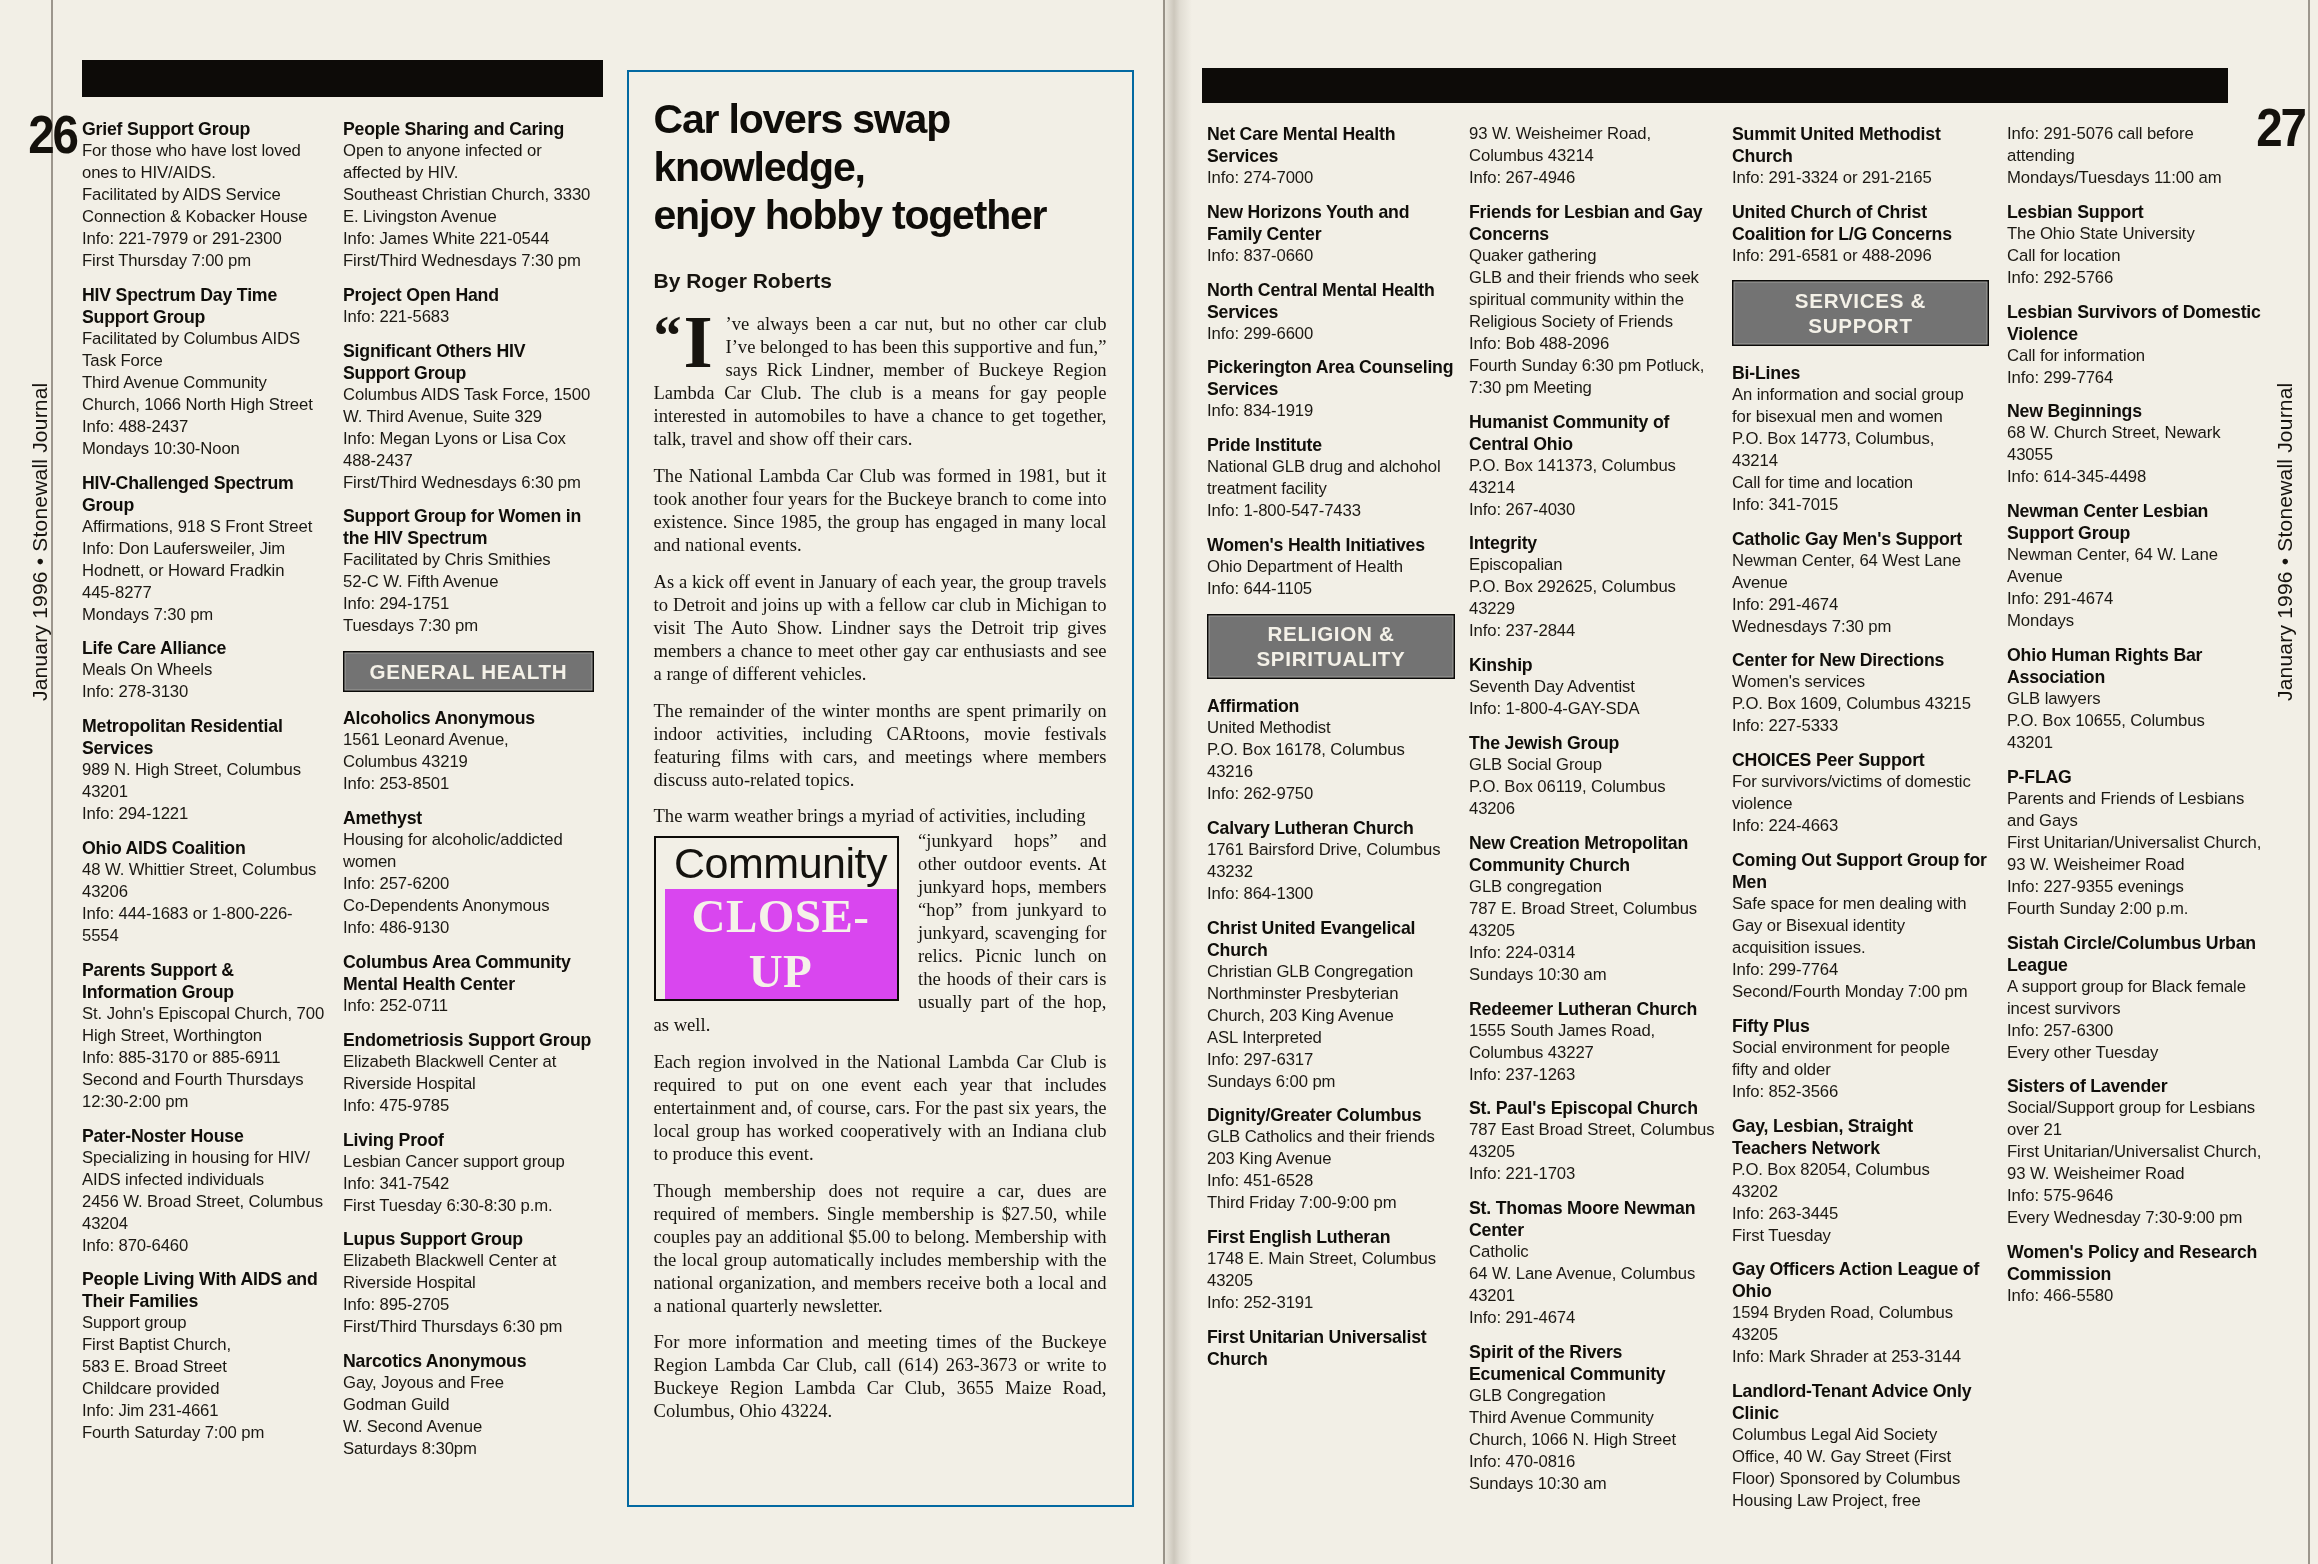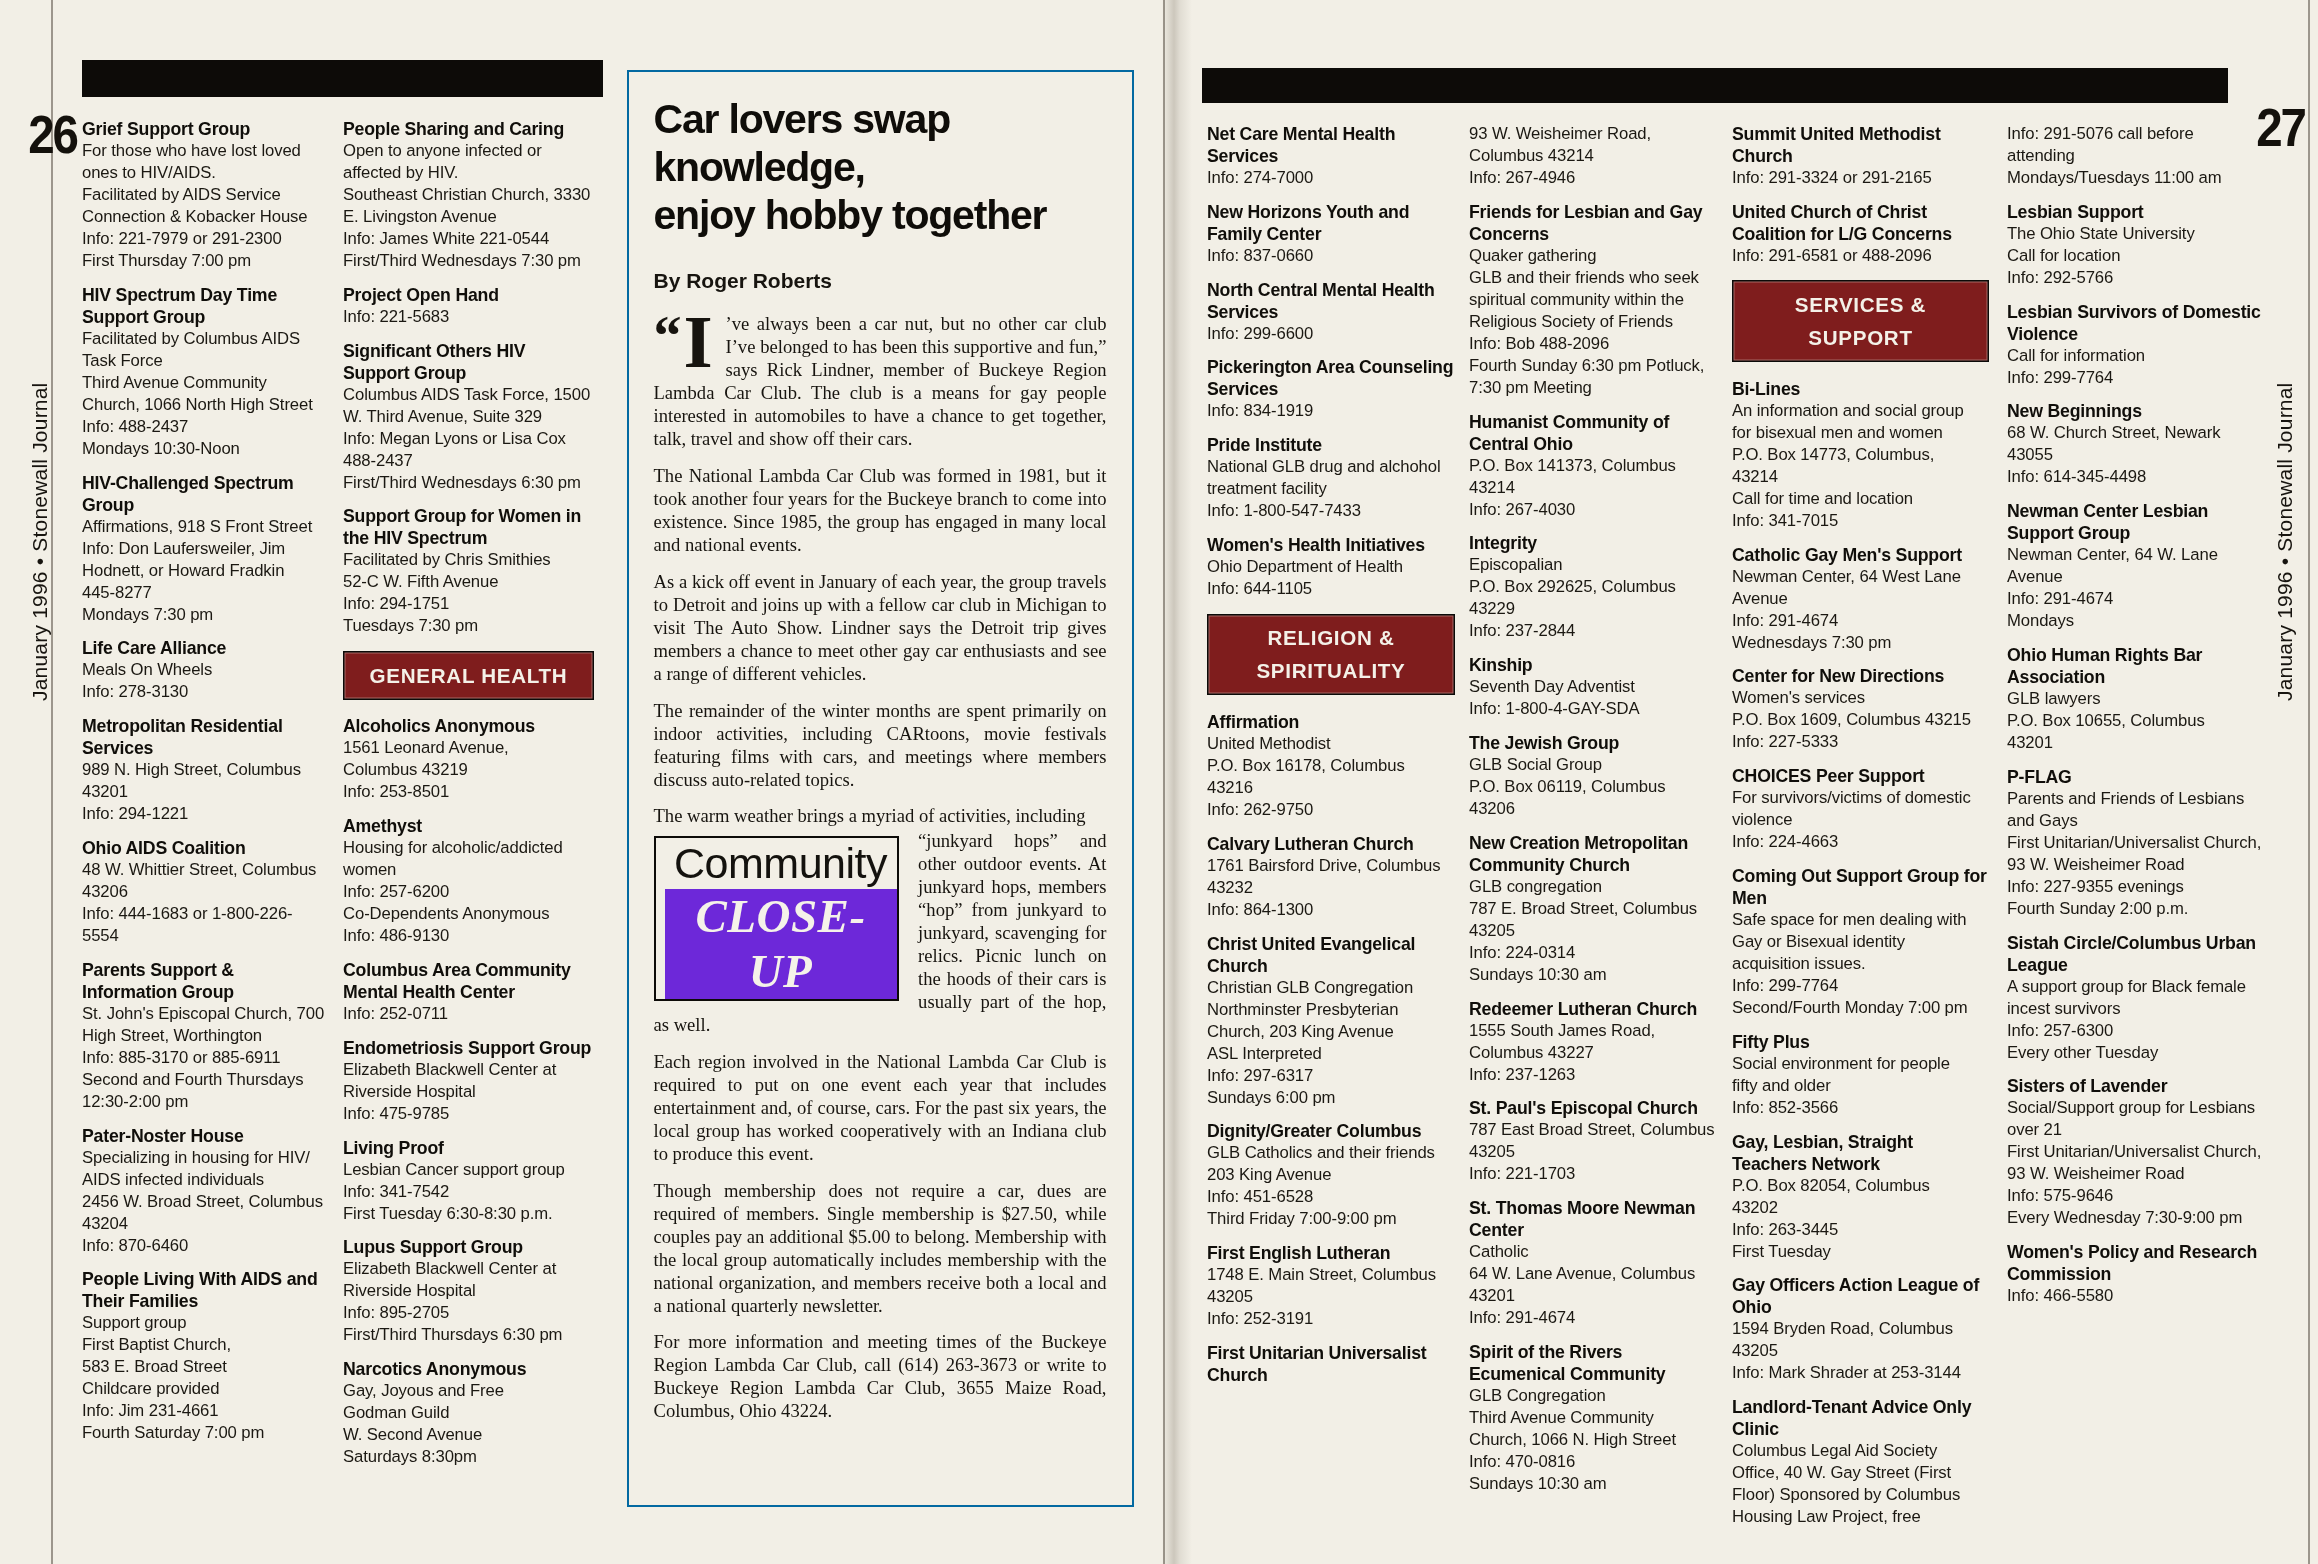--- a/index.html
+++ b/index.html
@@ -38,22 +38,22 @@
   #l-col1 { left:82px;  width:248px; }
   #l-col2 { left:343px;  width:251px; }
   #r-col1 { left:1207px; width:248px; top:123px; }
   #r-col2 { left:1469px; width:251px; top:123px; }
   #r-col3 { left:1732px; width:257px; top:123px; }
   #r-col4 { left:2007px; width:269px; top:123px; }
   .entry { margin-bottom:11.8px; }
   .etitle { font-weight:700; font-size:17.7px; line-height:22px; letter-spacing:-0.2px; color:#100e0a; }
   .eline  { font-size:16.7px; line-height:22px; letter-spacing:-0.1px; color:#1b1812; }
   .banner {
-    background:#7f1d1d; color:#f4f1e8; text-align:center; font-weight:700;
-    font-size:20.6px; line-height:33px; letter-spacing:0.7px; padding:7.8px 2.9px;
+    background:#737373; color:#f4f1e8; text-align:center; font-weight:700;
+    font-size:20.6px; line-height:25px; letter-spacing:0.7px; padding:7.8px 2.9px;
     margin:13.7px 0 15.7px; white-space:pre-line;
     box-shadow:inset 0 0 0 1.5px #0b0a08, inset 0 0 0 2.5px rgba(244,241,232,.35);
   }
 
   
   #article-box {
     position:absolute; left:627px; top:70px; width:507px; height:1437px;
     border:2px solid #0369a1; box-sizing:border-box; padding:19.6px 25.5px 19.6px 24.5px;
   }
   #article-title {
@@ -78,22 +78,22 @@
   #closeup-intro { margin-bottom:2px; }
   .closeup-logo {
     display:block; float:left; width:245px; border:2.9px solid #0d0b08;
     background:#f2efe6; margin:6.9px 19.6px 5.9px 0; box-sizing:border-box;padding-left:9px;
   }
   .lg-top {
     display:block; font-family:"Liberation Sans", sans-serif; font-weight:400;
     font-size:43px; line-height:51px; text-align:center; color:#14120e; letter-spacing:-0.5px;
   }
   .lg-bottom {
-    display:block; background:#6d28d9; color:#f5f2e9; font-weight:700;
-    font-size:47px; line-height:55px; text-align:center; letter-spacing:0.5px;font-style:italic;
+    display:block; background:#d946ef; color:#f5f2e9; font-weight:700;
+    font-size:47px; line-height:55px; text-align:center; letter-spacing:0.5px;
   }
 </style>
 </head>
 <body>
 
 <div class="paper" id="page-left"></div>
 <div class="paper" id="page-right"></div>
 <div class="gutter"></div>
 <div class="crease" style="left:51px"></div>
 <div class="crease" style="left:1163px"></div>

